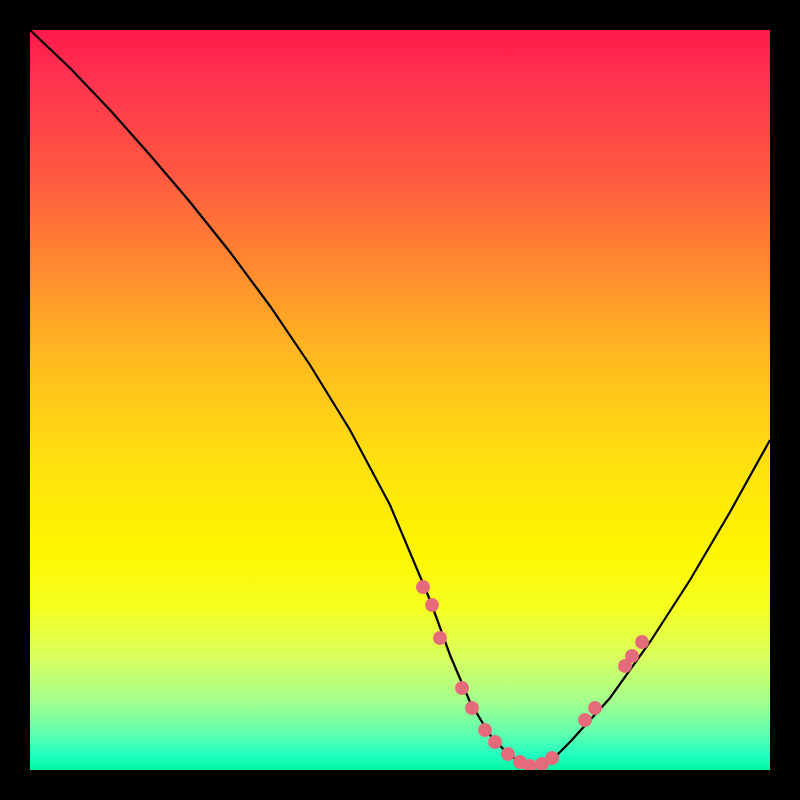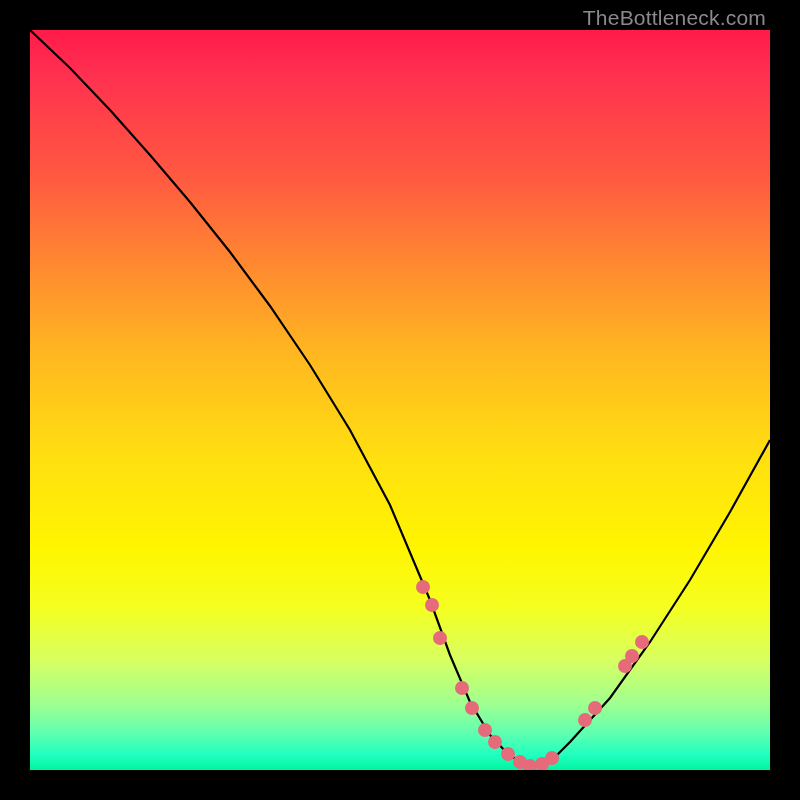--- a/index.html
+++ b/index.html
@@ -52,21 +52,20 @@
     left: 0;
     top: 0;
     width: 740px;
     height: 740px;
   }
 </style>
 </head>
 <body>
 
 <div class="container">
-  <div class="watermark">TheBottleneck.com</div>
   <div class="plot-area">
     <svg class="curve" viewBox="0 0 740 740">
       <path id="curve-path" fill="none" stroke="#000" stroke-width="2.2" d="M0 0 L40 38 L80 80 L120 125 L160 172 L200 222 L240 276 L280 335 L320 400 L360 475 L400 570 L420 625 L440 672 L460 705 L480 726 L500 736 L520 732 L540 712 L580 668 L620 612 L660 550 L700 482 L740 410"></path>
       <g id="markers">
           <circle cx="393" cy="557" r="7" fill="#e56a7a"></circle>
           <circle cx="402" cy="575" r="7" fill="#e56a7a"></circle>
           <circle cx="410" cy="608" r="7" fill="#e56a7a"></circle>
           <circle cx="432" cy="658" r="7" fill="#e56a7a"></circle>
           <circle cx="442" cy="678" r="7" fill="#e56a7a"></circle>
           <circle cx="455" cy="700" r="7" fill="#e56a7a"></circle>

